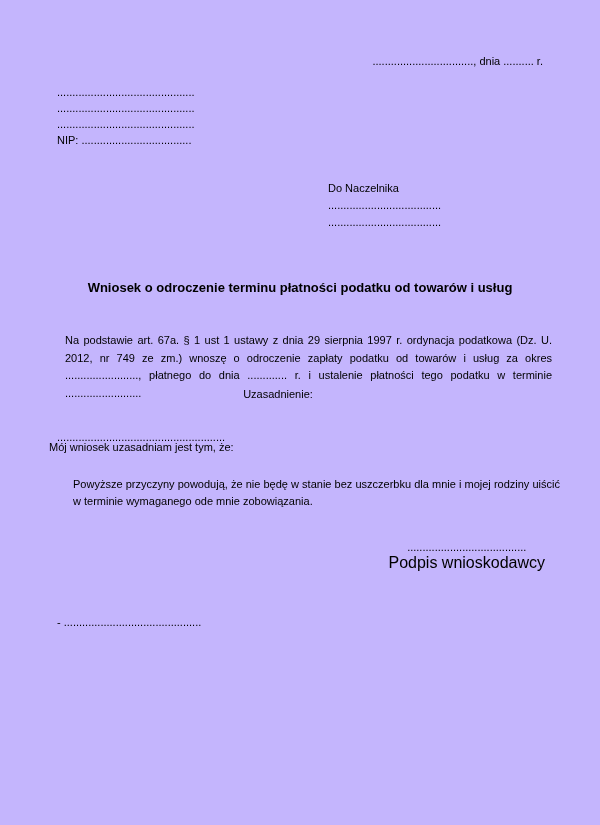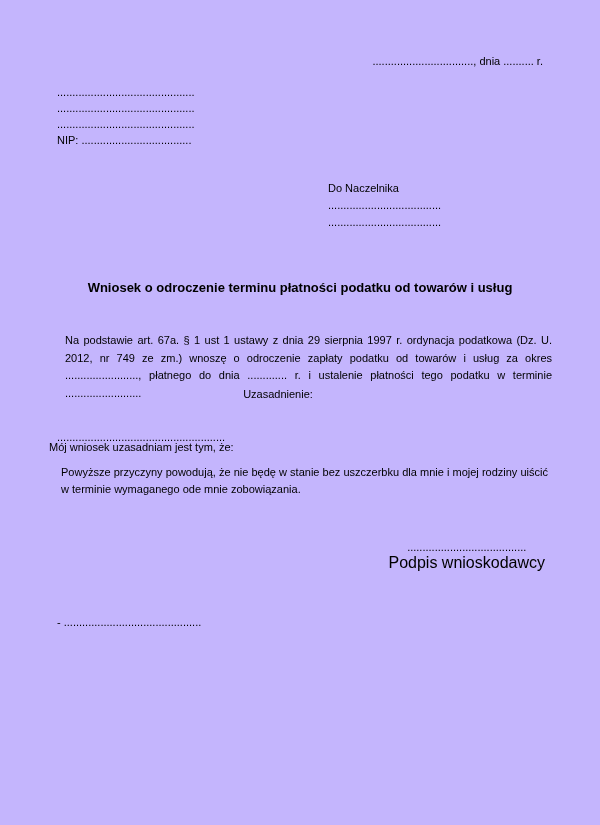--- a/index.html
+++ b/index.html
@@ -75,21 +75,21 @@
     position: absolute;
     top: 431px;
     left: 57px;
     white-space: nowrap;
   }
   .closing-paragraph {
     position: absolute;
     top: 460px;
     left: 57px;
     width: 487px;
-    margin: 4px;
+    margin: 16px;
     text-align: justify;
     line-height: 17px;
   }
   .signature-block {
     position: absolute;
     top: 540px;
     right: 55px;
     text-align: center;
     line-height: 15px;
   }

